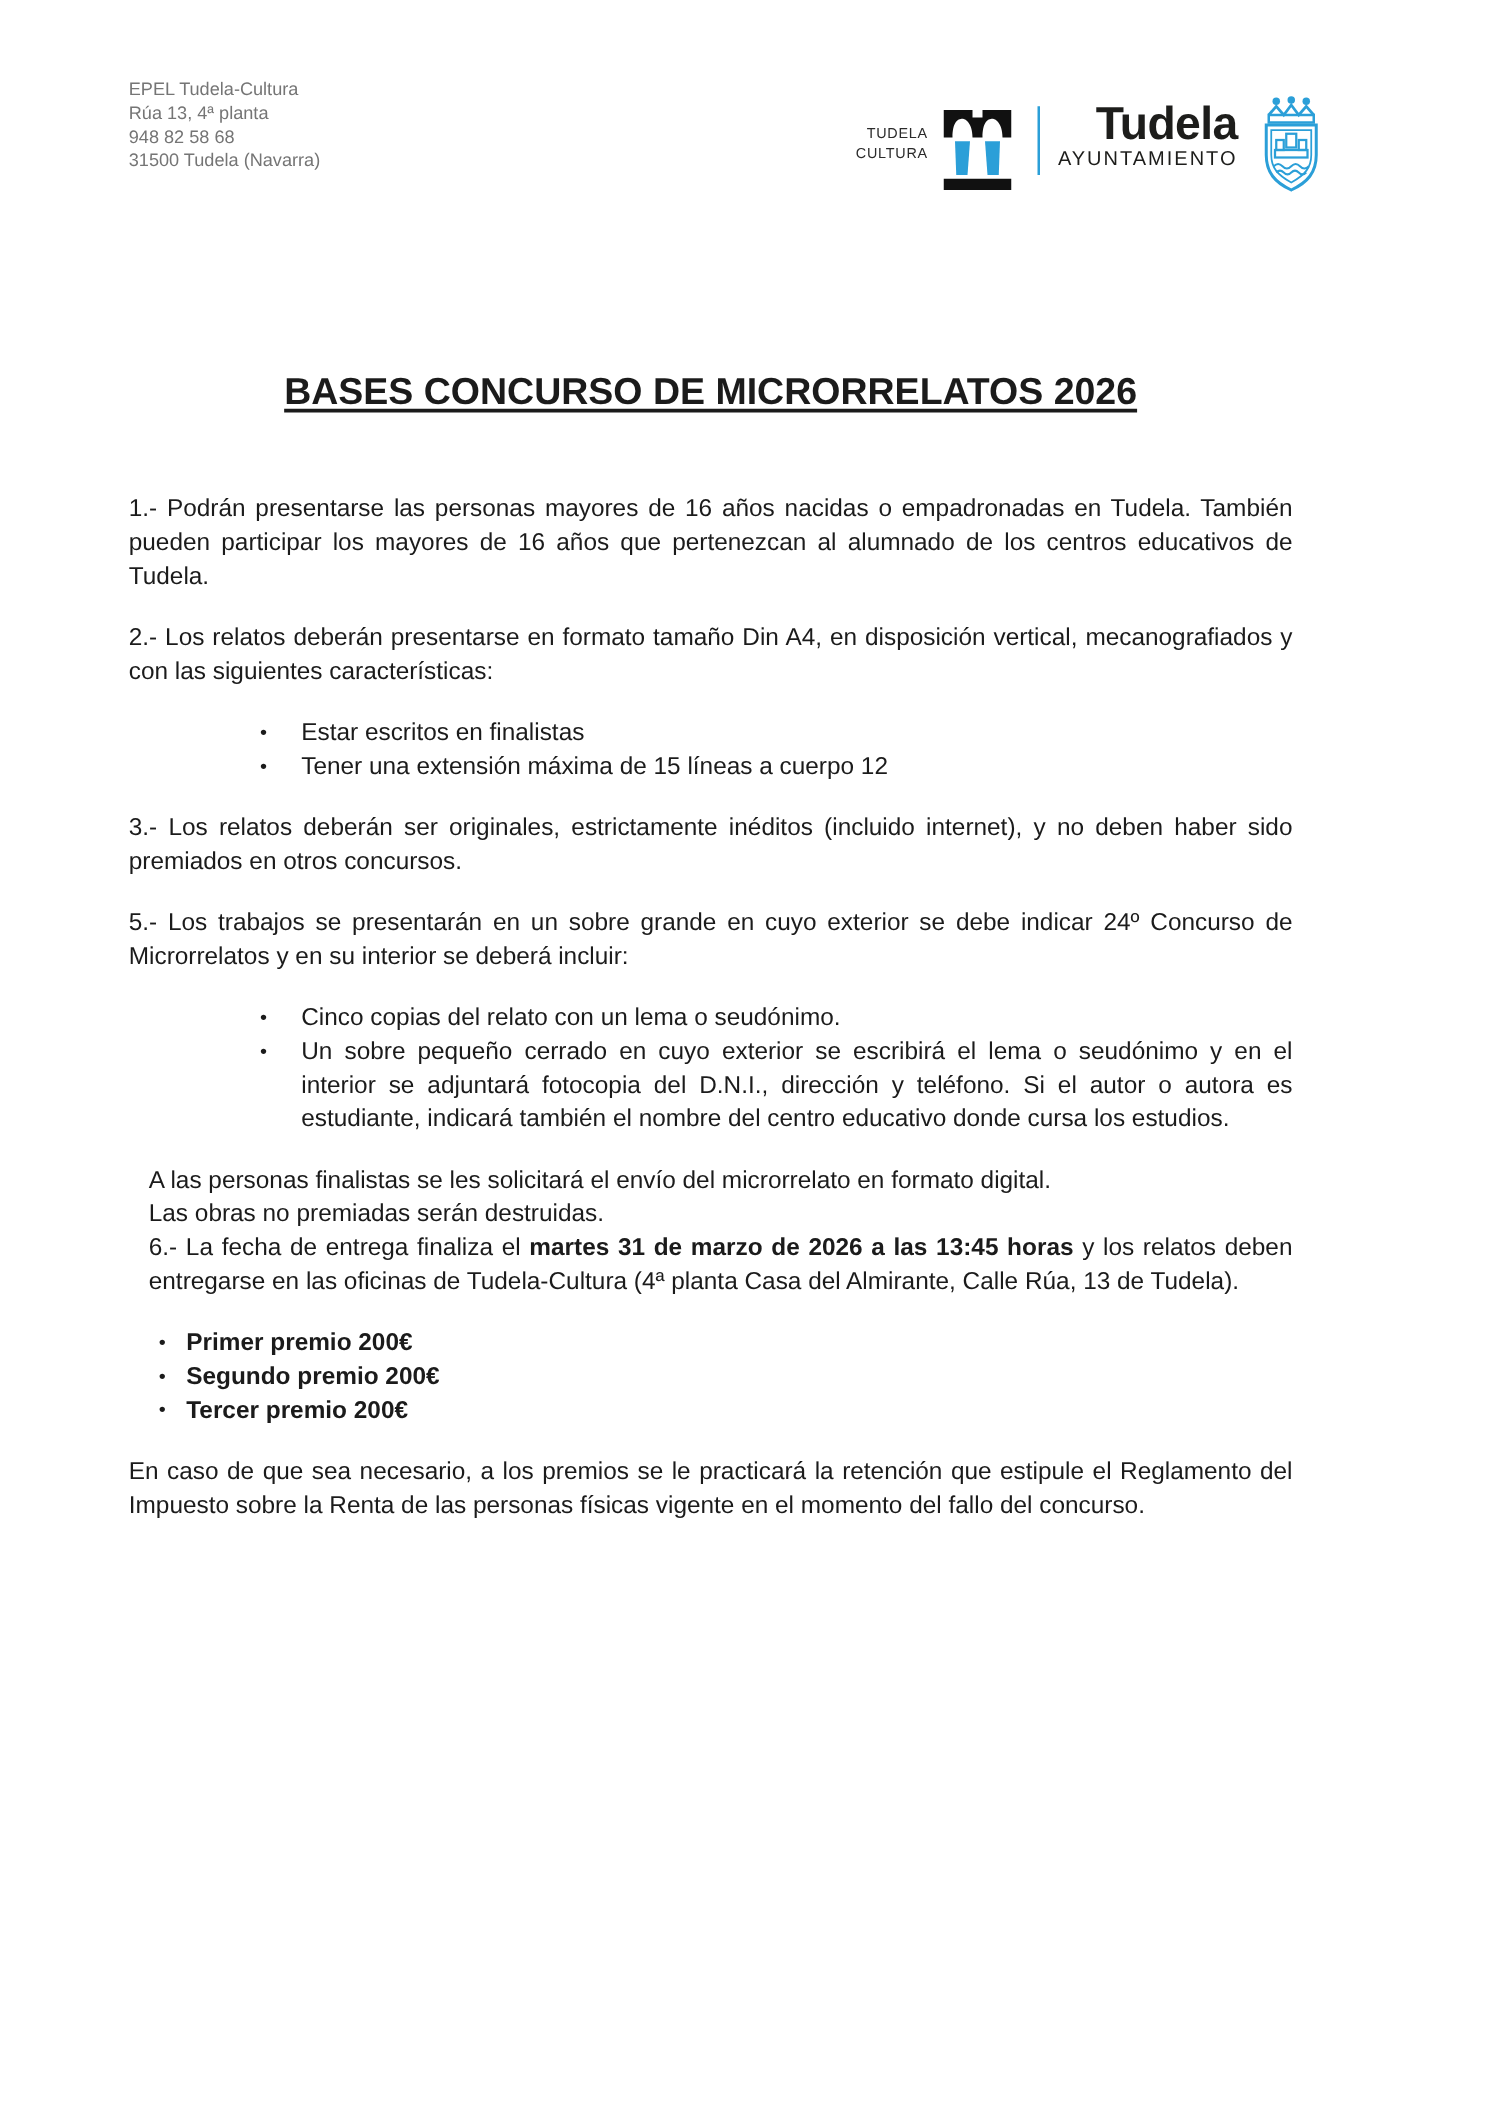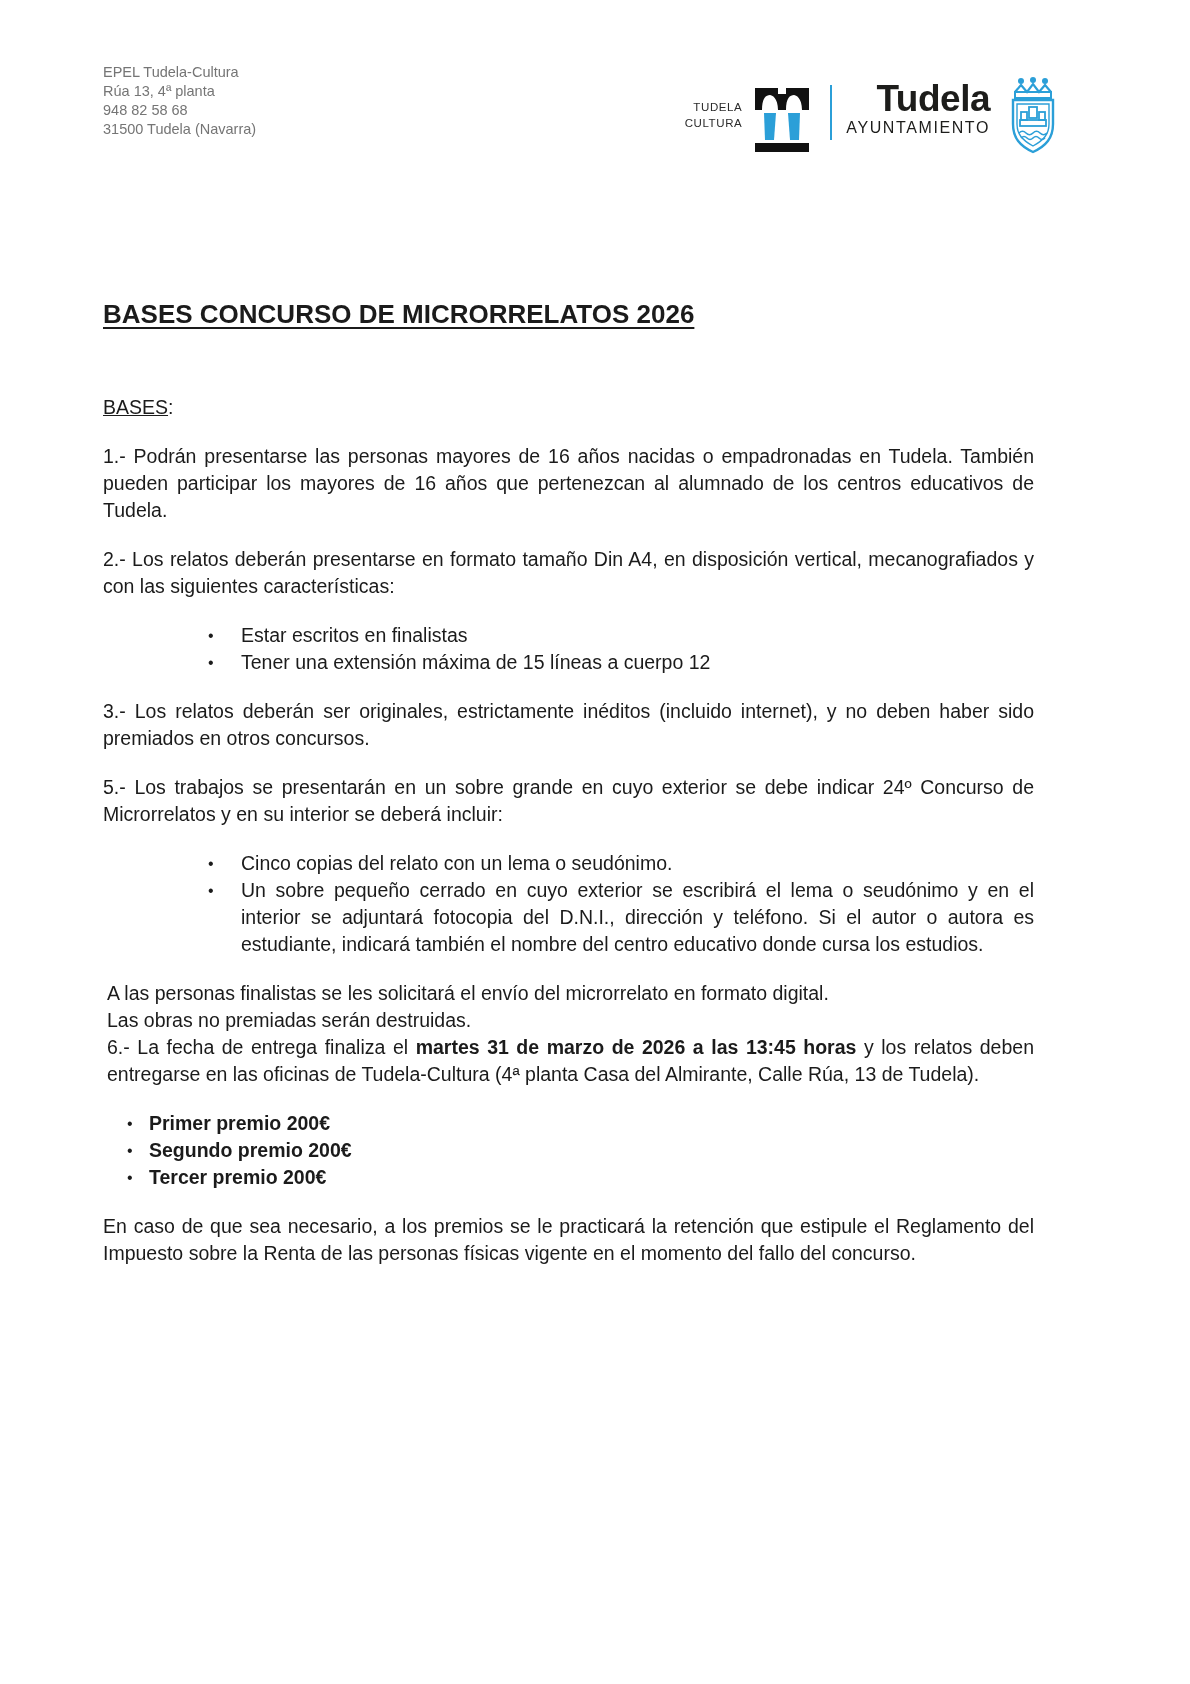--- a/index.html
+++ b/index.html
@@ -66,43 +66,43 @@
   
   .content {
     position: absolute;
     top: 298px; left: 103px;
     width: 931px;
     font-size: 19.5px;
     line-height: 27px;
   }
   .title {
     margin: 0 0 64px 0;
-    font-size: 26px;
+    font-size: 30px;
     line-height: 32px;
     font-weight: bold;
-    text-align: left;
+    text-align: center;
     text-decoration: underline;
     text-underline-offset: 4px;
   }
   .content p { margin: 0 0 22px 0; }
   .just { text-align: justify; }
   .b { font-weight: bold; }
   .u { text-decoration: underline; }
 
   ul { list-style: none; margin: 0 0 22px 0; padding: 0; }
   ul.deep { padding-left: 105px; }
   ul.prizes { padding-left: 24px; }
   li { display: flex; }
   li .marker { flex: none; width: 33px; font-size: 16px; }
   ul.prizes li .marker { width: 22px; }
   li .li-text { flex: 1; }
   li.just .li-text { text-align: justify; }
 
   .group p { margin: 0; }
-  .group { margin: 0 0 22px 4px; }
+  .group { margin: 0 0 22px 16px; }
 </style>
 </head>
 <body>
 
 <div class="page">
 
   <header class="letterhead">
     <div class="sender">
       <div>EPEL Tudela-Cultura</div>
       <div>Rúa 13, 4ª planta</div>
@@ -146,21 +146,20 @@
         <path class="blue-stroke" stroke-width="1.6" d="M15,62 q3,-3 6,0 t6,0 t6,0 t6,0"></path>
       </svg>
     </div>
   </header>
 
   <main class="content">
 
     <h1 class="title">BASES CONCURSO DE MICRORRELATOS 2026</h1>
 
 
-    <p><span class="u">BASES</span><span>:</span></p>
 
     <p class="just">1.- Podrán presentarse las personas mayores de 16 años nacidas o empadronadas en Tudela. También pueden participar los mayores de 16 años que pertenezcan al alumnado de los centros educativos de Tudela.</p>
 
     <p class="just">2.- Los relatos deberán presentarse en formato tamaño Din A4, en disposición vertical, mecanografiados y con las siguientes características:</p>
 
     <ul class="deep">
       <li>
         <span class="marker">•</span>
         <span class="li-text">Estar escritos en finalistas</span>
       </li>

